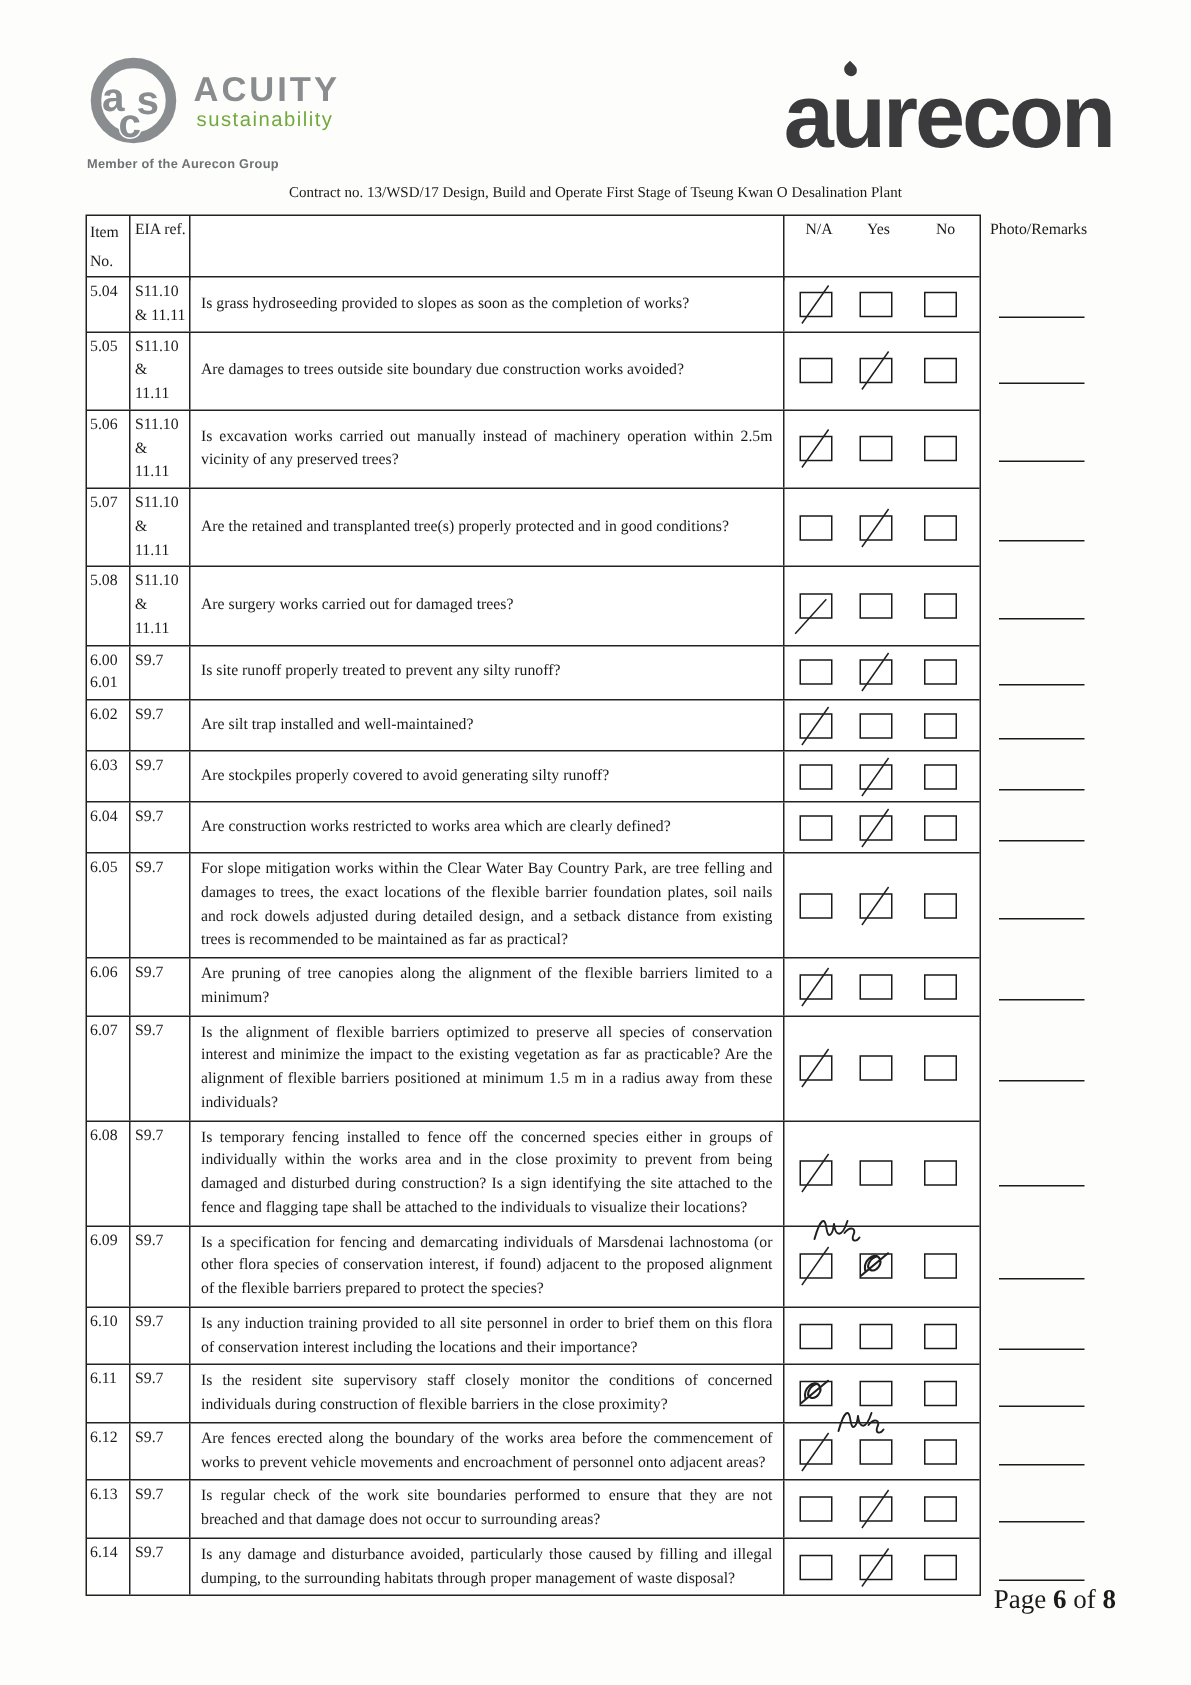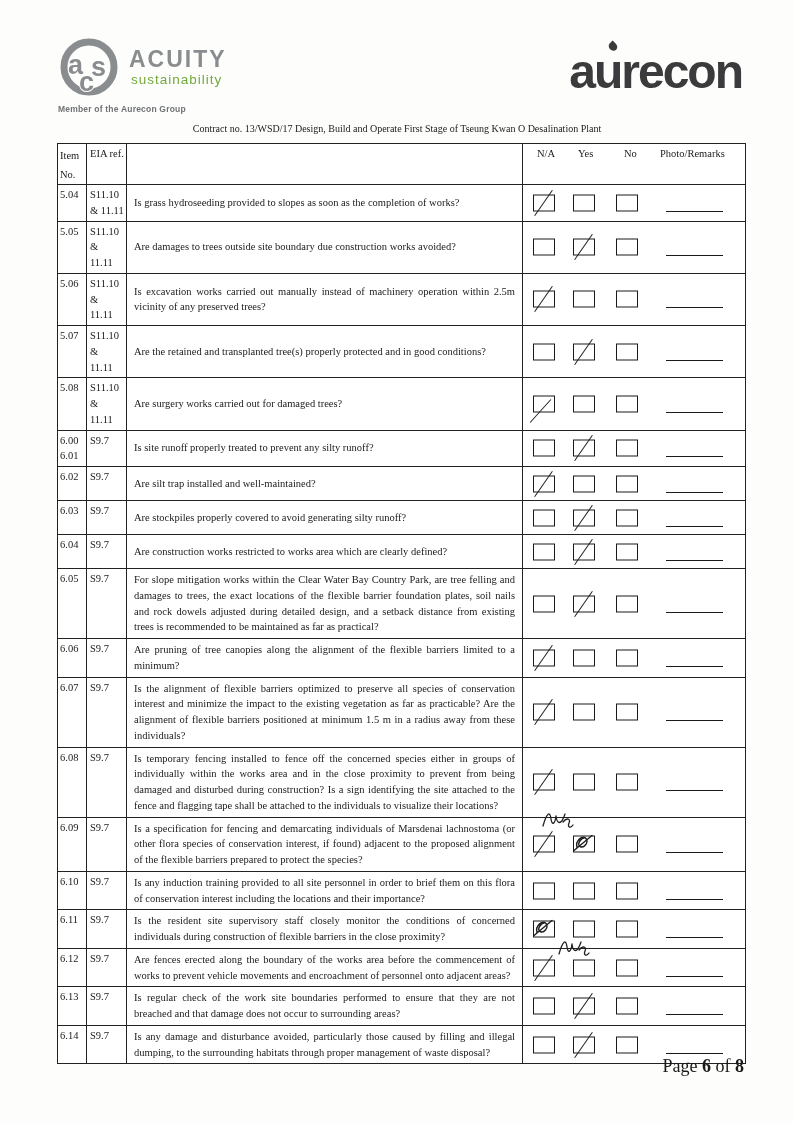--- a/index.html
+++ b/index.html
@@ -29,38 +29,38 @@
     font-size: 13.5px; letter-spacing: 1px; color: var(--acuity-green, #72a93e);
     margin-top: 1px; padding-left: 2px;
   }
   .acuity-member {
     margin-top: 6px; font-family: "Liberation Sans", sans-serif;
     font-weight: bold; font-size: 8.5px; color: #6f7275; letter-spacing: 0.2px;
   }
   .aurecon {
     position: absolute; right: 52px; top: 48px;
     font-family: "Liberation Sans", sans-serif; font-weight: bold;
-    font-size: 48px; letter-spacing: -2px; color: var(--aurecon-dark, #3b3b3d);
+    font-size: 60px; letter-spacing: -2px; color: var(--aurecon-dark, #3b3b3d);
     line-height: 1;
   }
   .aurecon-dot {
     position: absolute; left: 40px; top: -6px; width: 8px; height: 9px;
     background: var(--aurecon-dark, #3b3b3d);
     border-radius: 50% 50% 50% 0; transform: rotate(135deg);
   }
 
   
   .title {
     position: absolute; top: 123px; left: 0; width: 100%;
     text-align: center; font-weight: normal; font-size: 10px;
   }
 
   
   .table {
-    position: absolute; left: 57px; top: 143px; width: 689px;
+    position: absolute; left: 57px; top: 143px; width: 597px;
     border: 1.3px solid #222; background: #fff;
   }
   .trow {
     display: grid; grid-template-columns: 29px 40px 396px 1fr;
     border-top: 1px solid #222;
   }
   .thead { border-top: none; height: 40px; }
   .cell { font-size: 10.5px; line-height: 1.5; }
   .item-cell { border-right: 1px solid #222; padding: 2px 1px 2px 2px; }
   .eia-cell  { border-right: 1px solid #222; padding: 2px 1px 2px 3px; }

